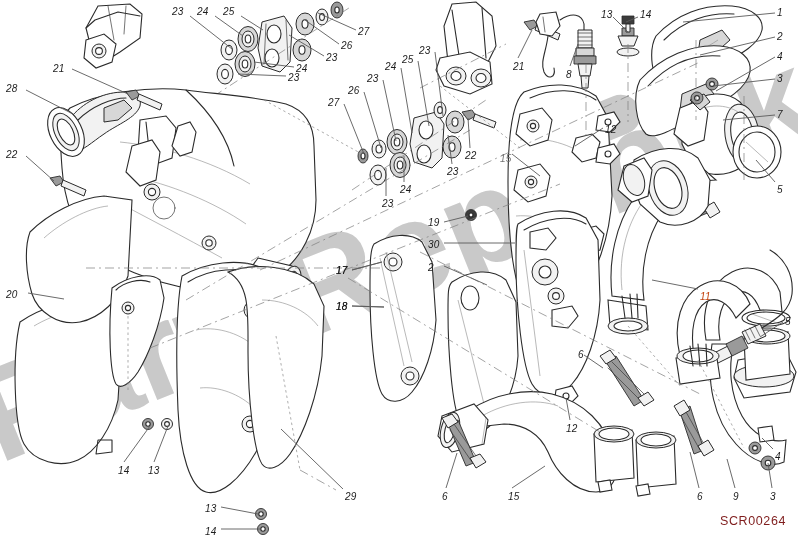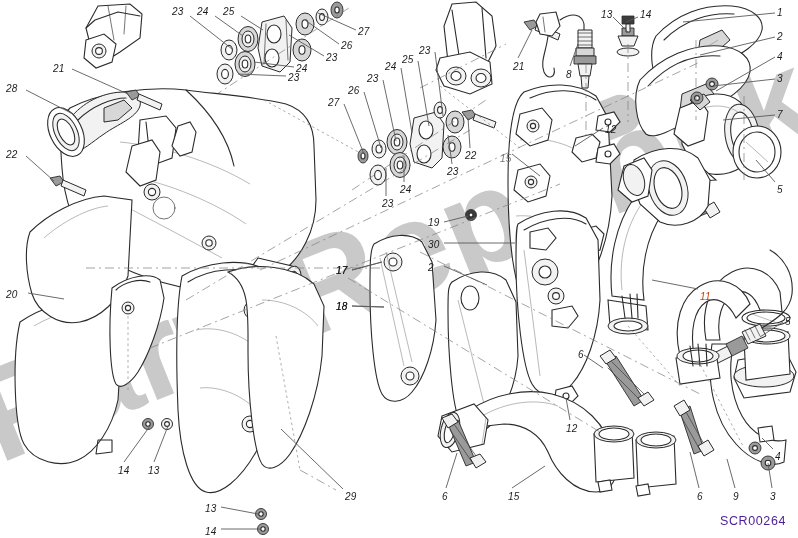--- a/index.html
+++ b/index.html
@@ -36,21 +36,21 @@
     line-height: 1;
     user-select: none;
     font-style: italic;
   }
   #diagram-code {
     position: absolute;
     right: 12px;
     bottom: 10px;
     font-family: "Liberation Sans", sans-serif;
     font-size: 12.5px;
-    color: #4c1d95;
+    color: #7f1d1d;
     letter-spacing: 0.6px;
   }
   #watermark {
     position: absolute;
     left: 0;
     top: 0;
     width: 798px;
     height: 538px;
     pointer-events: none;
   }

